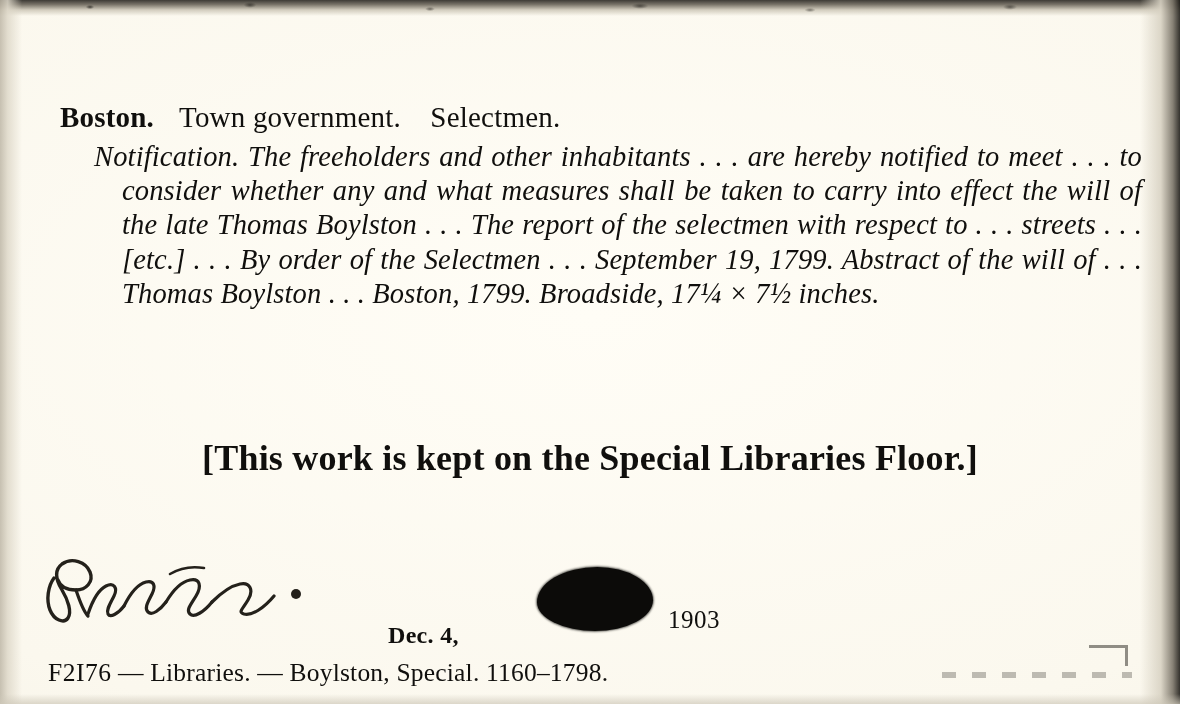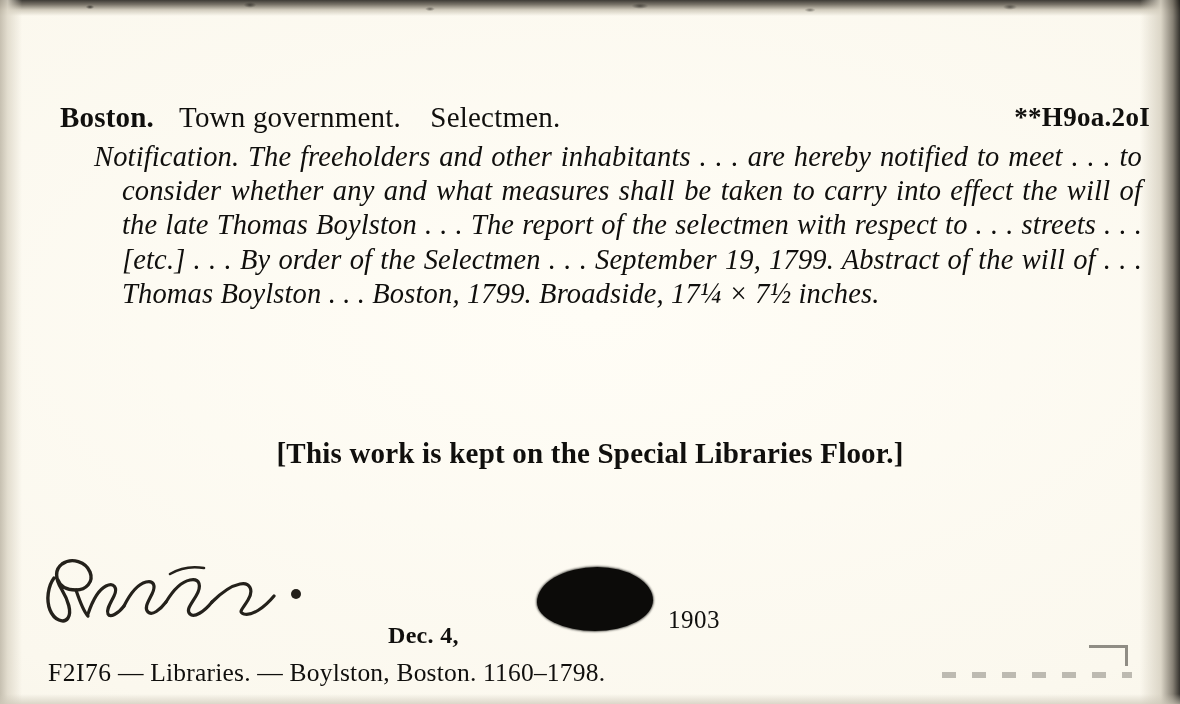--- a/index.html
+++ b/index.html
@@ -78,21 +78,21 @@
 
   
   .body {
     position: absolute;
     left: 0; top: 0; width: 1180px; height: 704px;
   }
   .heading-row {
     position: absolute;
     left: 60px; top: 101px; width: 1090px;
     display: flex;
-    align-items: center;
+    align-items: flex-end;
     justify-content: space-between;
     font-size: 29px;
     letter-spacing: .2px;
   }
   .heading-main { white-space: nowrap; }
   .heading-main .author {
     font-weight: bold;
     margin-right: 18px;
   }
   .heading-main .sub1 { margin-right: 22px; }
@@ -119,21 +119,21 @@
     font-style: italic;
   }
   .entry p {
     margin: 0;
   }
   .note {
     position: absolute;
     left: 0; top: 437px; width: 1180px;
     text-align: center;
     font-weight: bold;
-    font-size: 29px;
+    font-size: 36px;
     letter-spacing: .2px;
   }
 
   
   .signature {
     position: absolute;
     left: 40px; top: 552px;
     width: 290px; height: 80px;
     color: #23201a;
   }
@@ -181,21 +181,20 @@
   <div class="edge-bottom"></div>
 
   <div class="body">
 
     <div class="heading-row">
       <span class="heading-main">
         <span class="author">Boston.</span>
         <span class="sub1">Town government.</span>
         <span class="sub2">Selectmen.</span>
       </span>
-      <span class="call-number">**H9oa.2oI</span>
     </div>
 
     <div class="entry">
       <p class="first-indent">Notification.  The freeholders and other inhabitants . . . are hereby notified to meet . . . to consider whether any and what measures shall be taken to carry into effect the will of the late Thomas Boylston . . . The report of the selectmen with respect to . . . streets . . . [etc.] . . . By order of the Selectmen . . . September 19, 1799.  Abstract of the will of . . . Thomas Boylston . . . Boston, 1799.  Broadside, 17¼ × 7½ inches.</p>
     </div>
 
     <div class="note">[This work is kept on the Special Libraries Floor.]</div>
 
     <div class="signature">
       <svg width="290" height="80" viewBox="0 0 290 80" fill="none" aria-hidden="true">
@@ -213,20 +212,20 @@
     <div class="blot"></div>
 
     <div class="date-line">Dec. 4,</div>
     <div class="year">1903</div>
 
     <div class="footline">
       <span class="seq">F2I76</span>
       <span>—</span>
       <span>Libraries.</span>
       <span>—</span>
-      <span>Boylston, Boston.</span>
+      <span>Boylston, Special.</span>
       <span>1160–1798.</span>
     </div>
 
     <div class="corner-tick"></div>
     <div class="dash-row"></div>
   </div>
 </div>
 
 </body></html>

